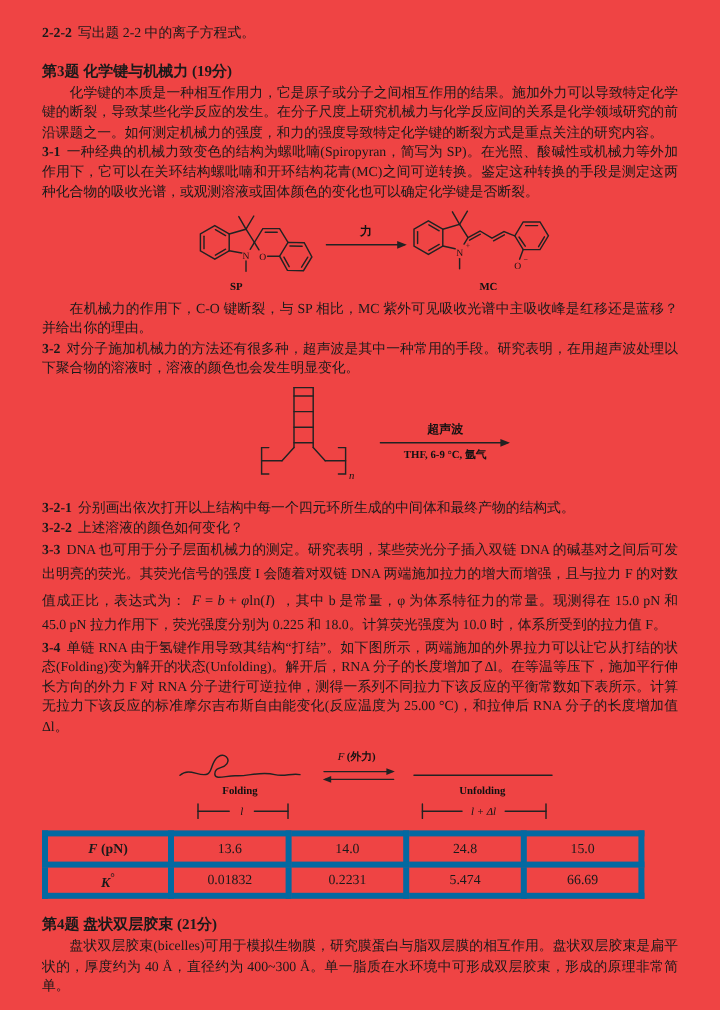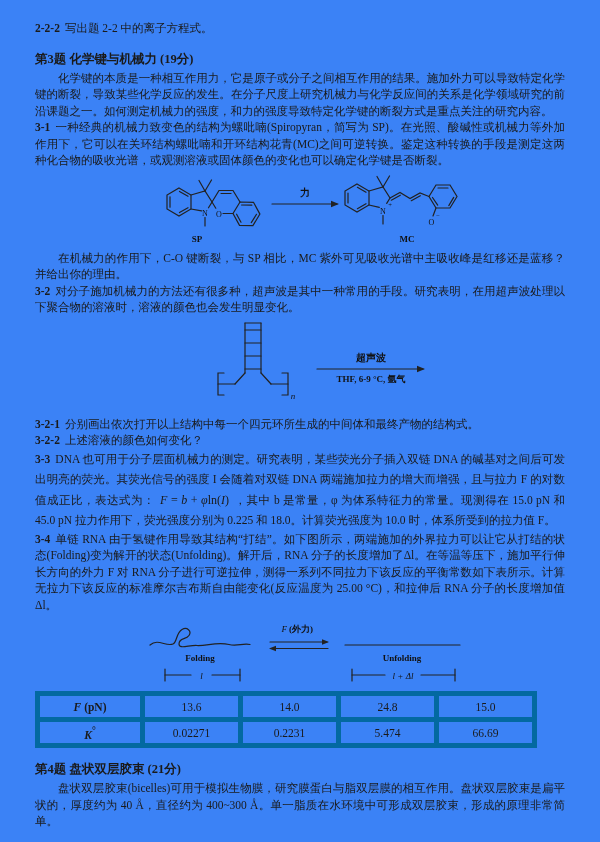--- a/index.html
+++ b/index.html
@@ -1,17 +1,17 @@
 <!DOCTYPE html>
 <html><head>
 <meta charset="utf-8">
 <style>
   html,body{margin:0;padding:0;}
   body{width:600px;height:842px;background:#e9e9e7;font-family:"Liberation Serif","DejaVu Serif",serif;}
-  .page{position:relative;width:600px;height:842px;background:#3b82f6;box-sizing:border-box;
+  .page{position:relative;width:600px;height:842px;background:#ef4444;box-sizing:border-box;
         padding:20px 35px 0 35px;color:#1a1a1a;overflow:hidden;}
   p{margin:0;font-size:11.5px;line-height:16.5px;text-align:justify;}
   .indent{text-indent:2em;}
   .num{font-weight:bold;margin-right:5px;}
   h2{margin:14px 0 2px 0;font-size:12.5px;line-height:17px;font-weight:bold;}
   h2.q4{margin-top:13px;}
   .scheme{display:block;margin:3px 0 2px 0;}
   .q33{line-height:20.5px;}
   .formula{font-size:12px;padding:0 5px;white-space:nowrap;}
   .formula i{font-family:"Liberation Serif",serif;}
@@ -170,21 +170,21 @@
     <tbody>
         <tr>
       <td class="th c0"><i>F</i><span class="unit">(pN)</span></td>
       <td class="cv">13.6</td>
       <td class="cv">14.0</td>
       <td class="cv">24.8</td>
       <td class="cv">15.0</td>
     </tr>
     <tr>
       <td class="th c0"><i>K</i><sup>°</sup></td>
-      <td class="cv">0.02271</td>
+      <td class="cv">0.01832</td>
       <td class="cv">0.2231</td>
       <td class="cv">5.474</td>
       <td class="cv">66.69</td>
     </tr>
   </tbody>
     </table>
 
   <h2 class="q4">第4题 盘状双层胶束 (21分)</h2>
   <p class="indent">盘状双层胶束(bicelles)可用于模拟生物膜，研究膜蛋白与脂双层膜的相互作用。盘状双层胶束是扁平状的，厚度约为 40 Å，直径约为 400~300 Å。单一脂质在水环境中可形成双层胶束，形成的原理非常简单。</p>
 

